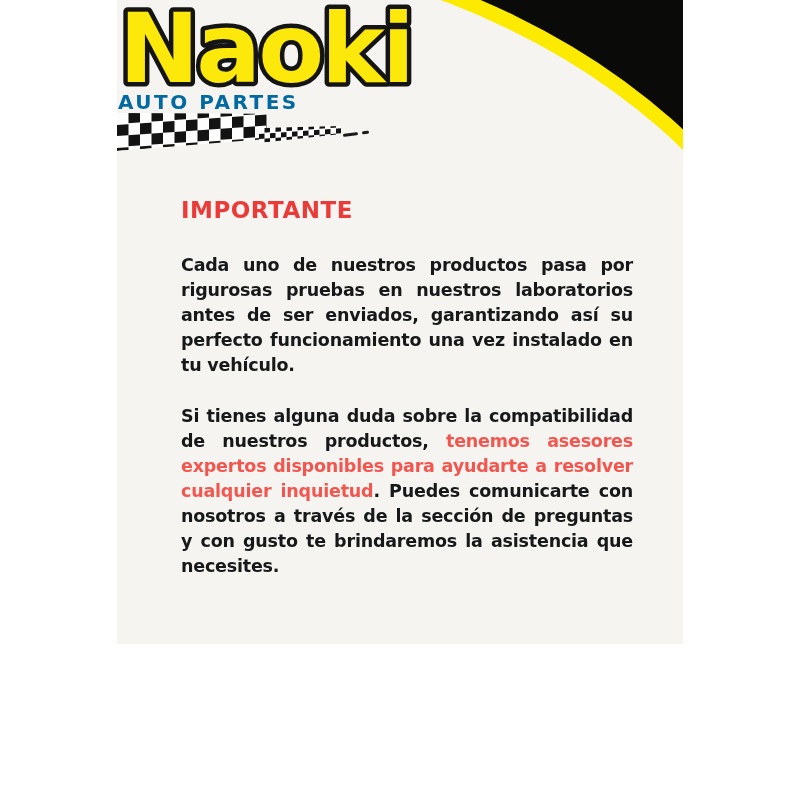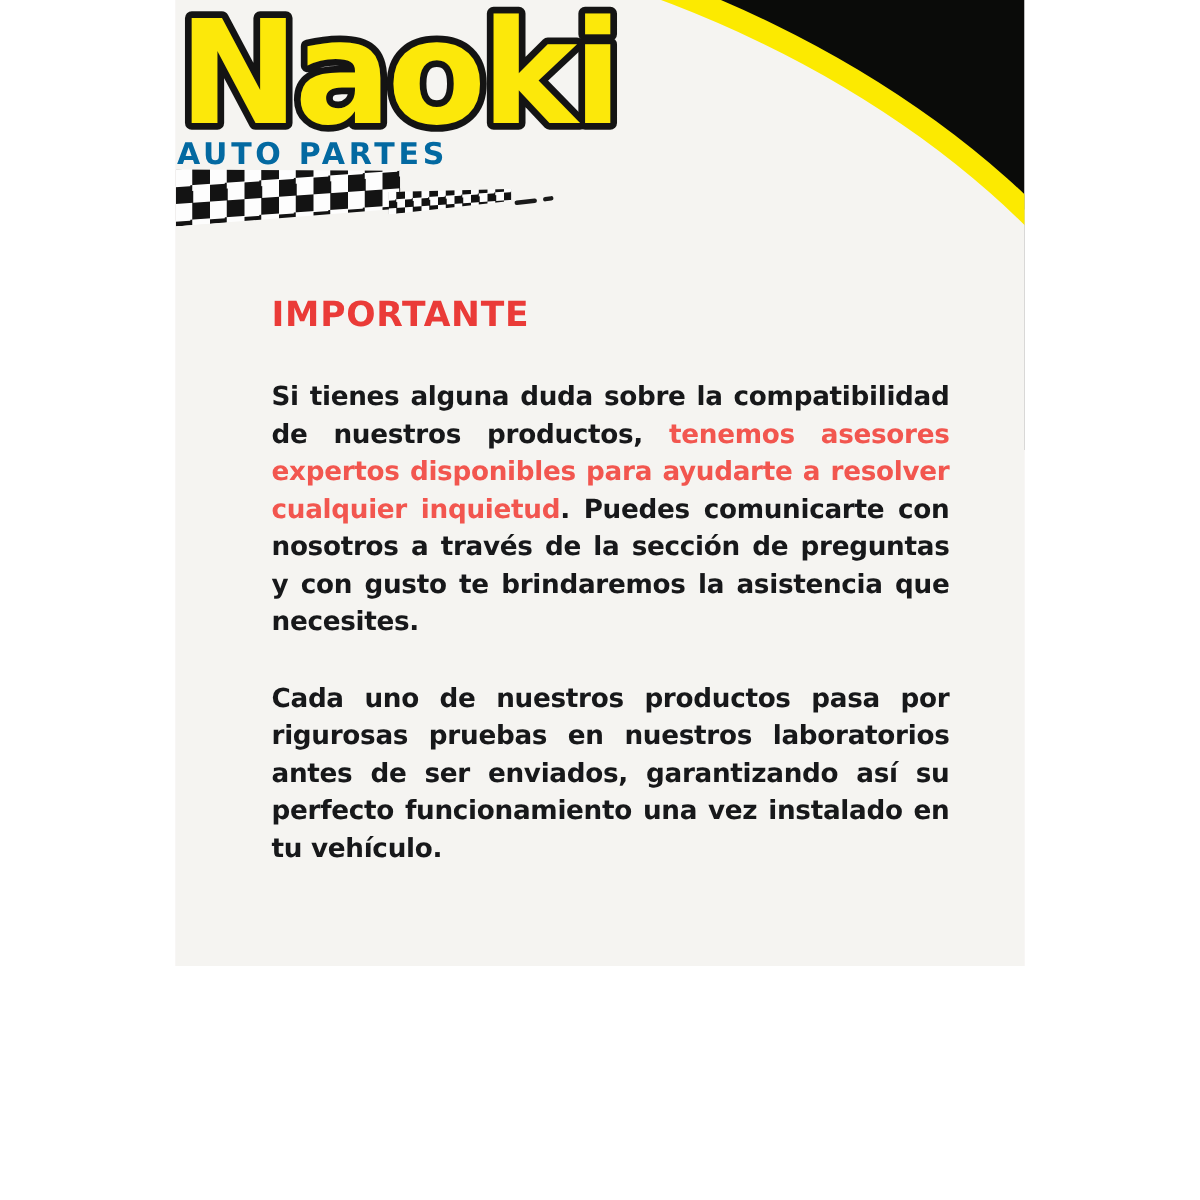--- a/index.html
+++ b/index.html
@@ -60,22 +60,22 @@
       <div class="flag">
         <div class="flag-a"></div>
         <div class="flag-b"></div>
         <div class="flag-dash1"></div>
         <div class="flag-dash2"></div>
       </div>
     </div>
 
     <div class="content">
       <h1>IMPORTANTE</h1>
+      <p>Cada uno de nuestros productos pasa por rigurosas pruebas en nuestros laboratorios antes de ser enviados, garantizando así su perfecto funcionamiento una vez instalado en tu vehículo.</p>
       <p><span>Si tienes alguna duda sobre la compatibilidad de nuestros productos, </span><span class="red">tenemos asesores expertos disponibles para ayudarte a resolver cualquier inquietud</span><span>. Puedes comunicarte con nosotros a través de la sección de preguntas y con gusto te brindaremos la asistencia que necesites.</span></p>
-      <p>Cada uno de nuestros productos pasa por rigurosas pruebas en nuestros laboratorios antes de ser enviados, garantizando así su perfecto funcionamiento una vez instalado en tu vehículo.</p>
     </div>
 
     <svg class="bottom-deco" viewBox="0 0 566 150" preserveAspectRatio="none">
       <defs>
         <linearGradient id="gl" x1="0" y1="0" x2="0.4" y2="1">
           <stop offset="0" stop-color="#1d8a47"></stop>
           <stop offset="1" stop-color="#cfe34c"></stop>
         </linearGradient>
         <linearGradient id="gm" x1="1" y1="0" x2="0" y2="1">
           <stop offset="0" stop-color="#0c2d1d"></stop>

